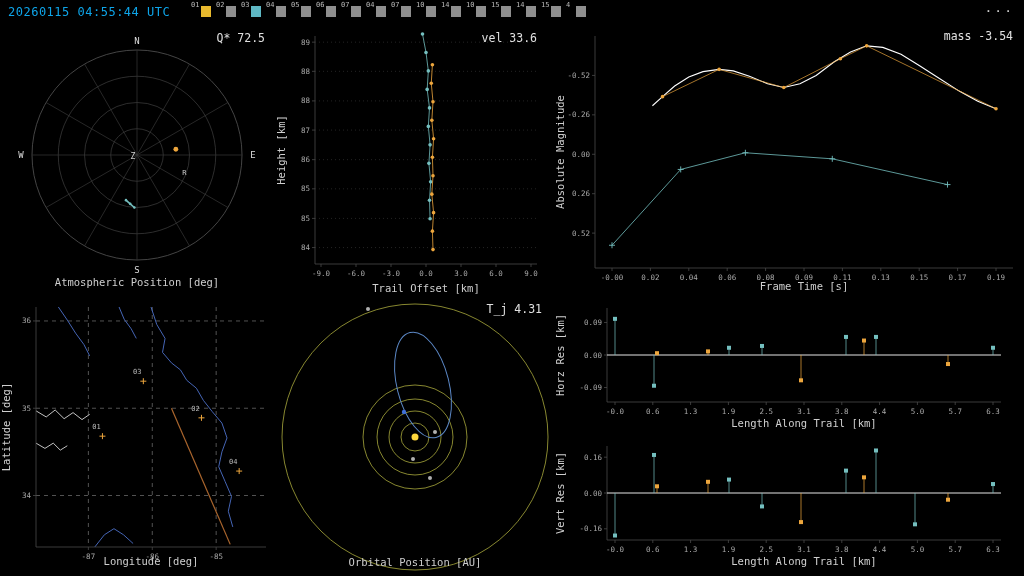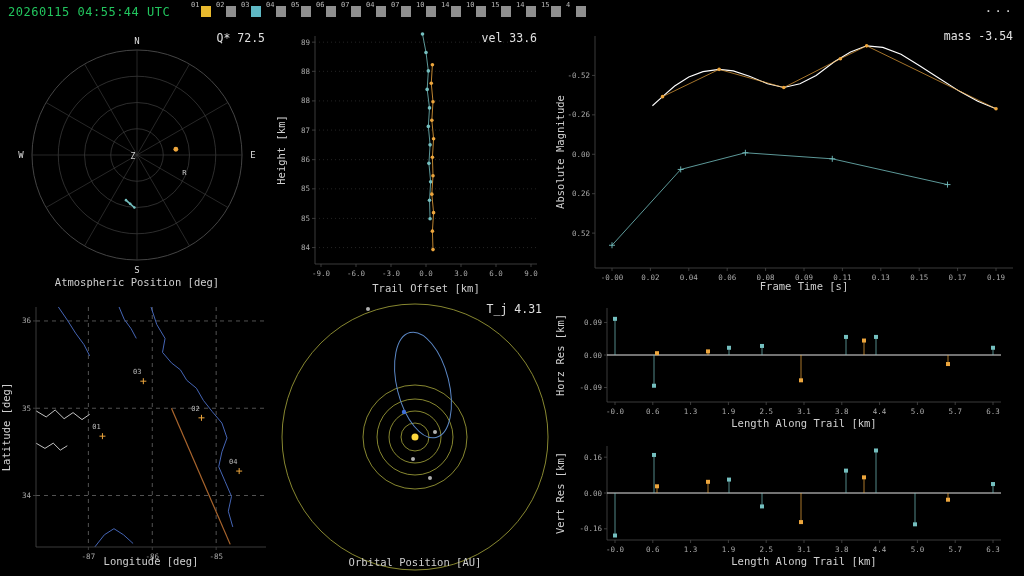--- a/index.html
+++ b/index.html
@@ -1,20 +1,20 @@
 <!DOCTYPE html>
 <html><head>
 <meta charset="utf-8">
 <style>
   *{margin:0;padding:0;box-sizing:border-box}
   html,body{width:1024px;height:576px;background:#000;overflow:hidden;
     font-family:"DejaVu Sans Mono","Liberation Mono",monospace}
   .stage{position:relative;width:1024px;height:576px;background:#000;color:#ddd}
   .topbar{position:absolute;left:0;top:0;width:1024px;height:24px}
-  .timestamp{position:absolute;left:8px;top:5px;font-size:12px;color:#22c55e;letter-spacing:.5px}
+  .timestamp{position:absolute;left:8px;top:5px;font-size:12px;color:#0ea5e9;letter-spacing:.5px}
   .frames{position:absolute;left:190px;top:0;height:24px;display:flex}
   .frame{position:relative;width:25px;height:24px;cursor:pointer}
   .frame .num{position:absolute;left:1px;top:2px;font-size:7px;line-height:7px;color:#bbb}
   .frame .sq{position:absolute;left:11px;top:6px;width:10px;height:11px;background:#8f8f8f}
   .menu{position:absolute;right:10px;top:3px;font-size:13px;color:#ccc;cursor:pointer;letter-spacing:2px}
   .panel{position:absolute}
   svg{display:block}
 </style>
 </head>
 <body>

